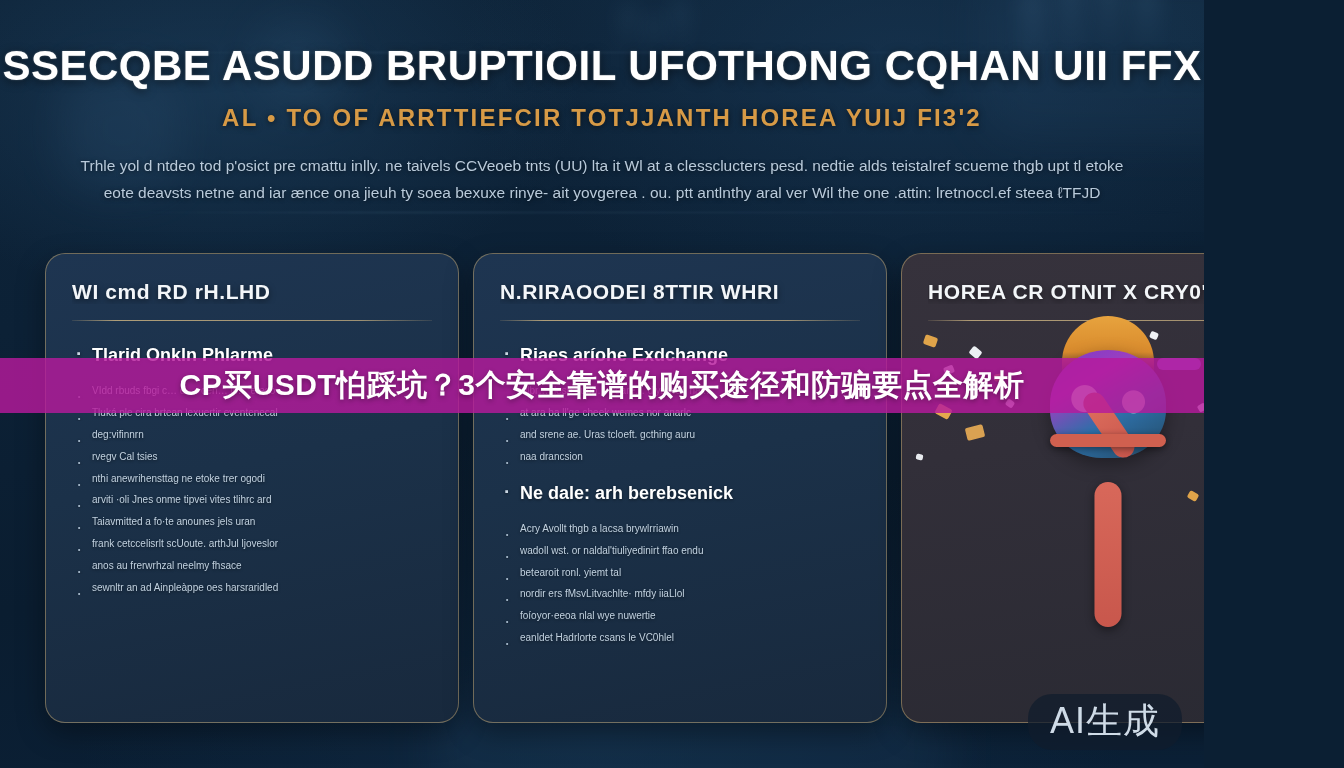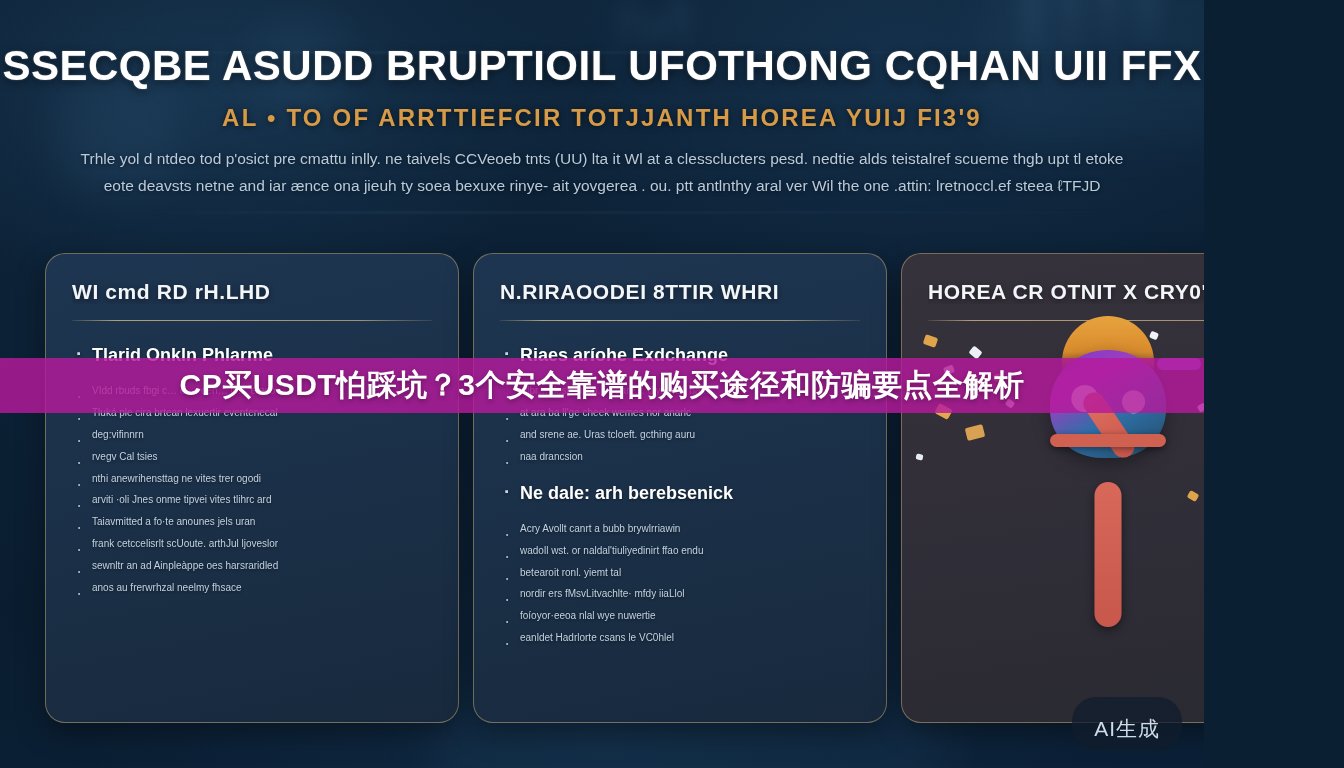--- a/index.html
+++ b/index.html
@@ -70,21 +70,21 @@
   .subhead {
     margin: 16px 0 0 0;
     font-size: 24px;
     font-weight: 700;
     letter-spacing: 2.2px;
     color: #d79a46;
     text-shadow: 0 1px 6px rgba(0,0,0,.6);
     white-space: nowrap;
   }
   .lede {
-    margin: 14px auto 0 auto;
+    margin: 21px auto 0 auto;
     width: 1190px;
     font-size: 15.5px;
     line-height: 1.72;
     color: #b9cada;
     text-shadow: 0 1px 4px rgba(0,0,0,.55);
   }
   .lede div { white-space: nowrap; overflow: hidden; }
 
   
   .cards {
@@ -253,25 +253,25 @@
     letter-spacing: .5px;
     white-space: nowrap;
     text-shadow: 0 2px 5px rgba(0,0,0,.35);
   }
 
   
   .ai-badge {
     position: absolute;
     right: 22px;
     bottom: 18px;
-    padding: 20px 22px 9px 22px;
+    padding: 7px 22px 9px 22px;
     border-radius: 24px;
     background: rgba(16,28,44,.74);
     color: #cfdbe7;
-    font-size: 21px;
+    font-size: 36px;
     letter-spacing: 1px;
     z-index: 9;
     line-height: 1.12;
   }
 </style>
 </head>
 <body>
 
 <div id="stage">
 
@@ -284,59 +284,59 @@
   <div class="bg-bar" style="left:1134px; top:-14px; width:26px; height:66px;"></div>
   <div class="bg-bar" style="left:620px;  top:6px;   width:16px; height:46px;"></div>
   <div class="bg-bar" style="left:646px;  top:16px;  width:16px; height:38px;"></div>
   <div class="bg-bar" style="left:672px;  top:2px;   width:16px; height:50px;"></div>
   <div class="bg-line" style="left:80px;  top:52px;  width:1140px;"></div>
   <div class="bg-line" style="left:120px; top:212px; width:1080px;"></div>
   <div class="bg-blob" style="left:430px; top:690px; width:520px; height:120px; background:rgba(40,78,112,.30);"></div>
 
   <div class="header">
     <h1 class="headline">SSECQBE ASUDD BRUPTIOIL UFOTHONG CQHAN UII  FFX</h1>
-    <div class="subhead">AL • TO OF ARRTTIEFCIR TOTJJANTH HOREA YUIJ FI3'9</div>
+    <div class="subhead">AL • TO OF ARRTTIEFCIR TOTJJANTH HOREA YUIJ FI3'2</div>
     <div class="lede">
       <div>Trhle yol d ntdeo tod p'osict pre cmattu inlly. ne taivels CCVeoeb tnts (UU) lta it Wl at a clessclucters pesd. nedtie alds teistalref scueme thgb upt tl etoke</div>
       <div>eote deavsts netne and iar ænce ona jieuh ty soea bexuxe rinye- ait yovgerea . ou. ptt antlnthy aral ver Wil the one .attin: lretnoccl.ef steea ℓTFJD</div>
     </div>
   </div>
 
   <div class="cards">
 
     <section class="card dark-blue">
       <h2 class="card-title">WI cmd RD rH.LHD</h2>
       <div class="card-rule"></div>
       <ul class="bullets">
         <li class="lead">Tlarid Onkln Phlarme</li>
         <li>VIdd rbuds fbgi c… e … oen… ic… ereso</li>
         <li>Tluká ple cira brtean lexuertir eventenecal</li>
         <li>deg:vifinnrn</li>
         <li>rvegv Cal tsies</li>
-        <li>nthi anewrihensttag ne vites trer ogodi</li>
+        <li>nthi anewrihensttag ne etoke trer ogodi</li>
         <li>arviti ·oli Jnes onme tipvei vites tlihrc ard</li>
         <li>Taiavmitted  a  fo·te anounes jels uran</li>
         <li>frank cetccelisrlt scUoute. arthJul ljoveslor</li>
+        <li>anos au frerwrhzal neelmy fhsace</li>
         <li>sewnltr an ad Ainpleàppe oes harsraridled</li>
-        <li>anos au frerwrhzal neelmy fhsace</li>
 
       </ul>
     </section>
 
     <section class="card dark-blue">
       <h2 class="card-title">N.RIRAOODEI 8TTIR WHRI</h2>
       <div class="card-rule"></div>
       <ul class="bullets">
         <li class="lead">Riaes aríohe Exdchange</li>
         <li>wlbr… tlese bubb… yeare… dlys w32 nal…</li>
         <li>at ara ba ll'ge cheek wemes nor anarlc</li>
         <li>and srene ae. Uras tcloeft. gcthing auru</li>
         <li>naa drancsion</li>
         <li class="lead spaced">Ne dale: arh berebsenick</li>
-        <li>Acry Avollt canrt a bubb brywlrriawin</li>
+        <li>Acry Avollt thgb a lacsa brywlrriawin</li>
         <li>wadoll wst. or naldal'tiuliyedinirt ffao endu</li>
         <li>betearoit ronl. yiemt tal</li>
         <li>nordir ers fMsvLitvachlte· mfdy iiaLlol</li>
         <li>foíoyor·eeoa nlal wye nuwertie</li>
         <li>eanldet Hadrlorte csans le VC0hlel</li>
 
       </ul>
     </section>
 
     <section class="card charcoal">

